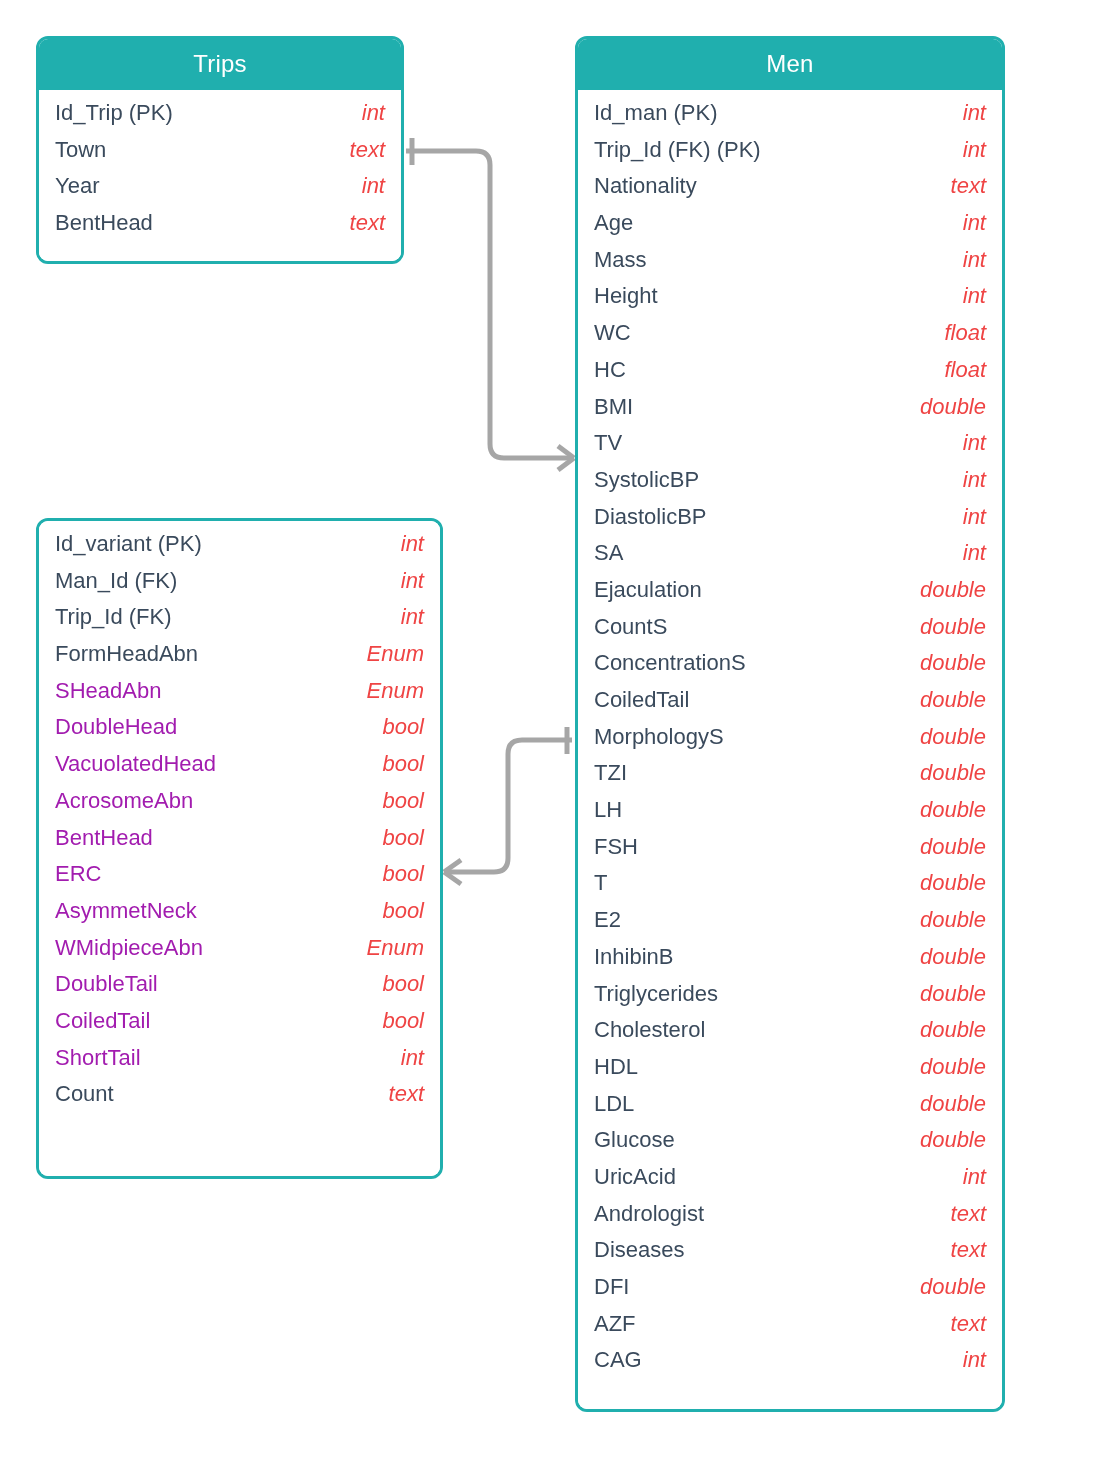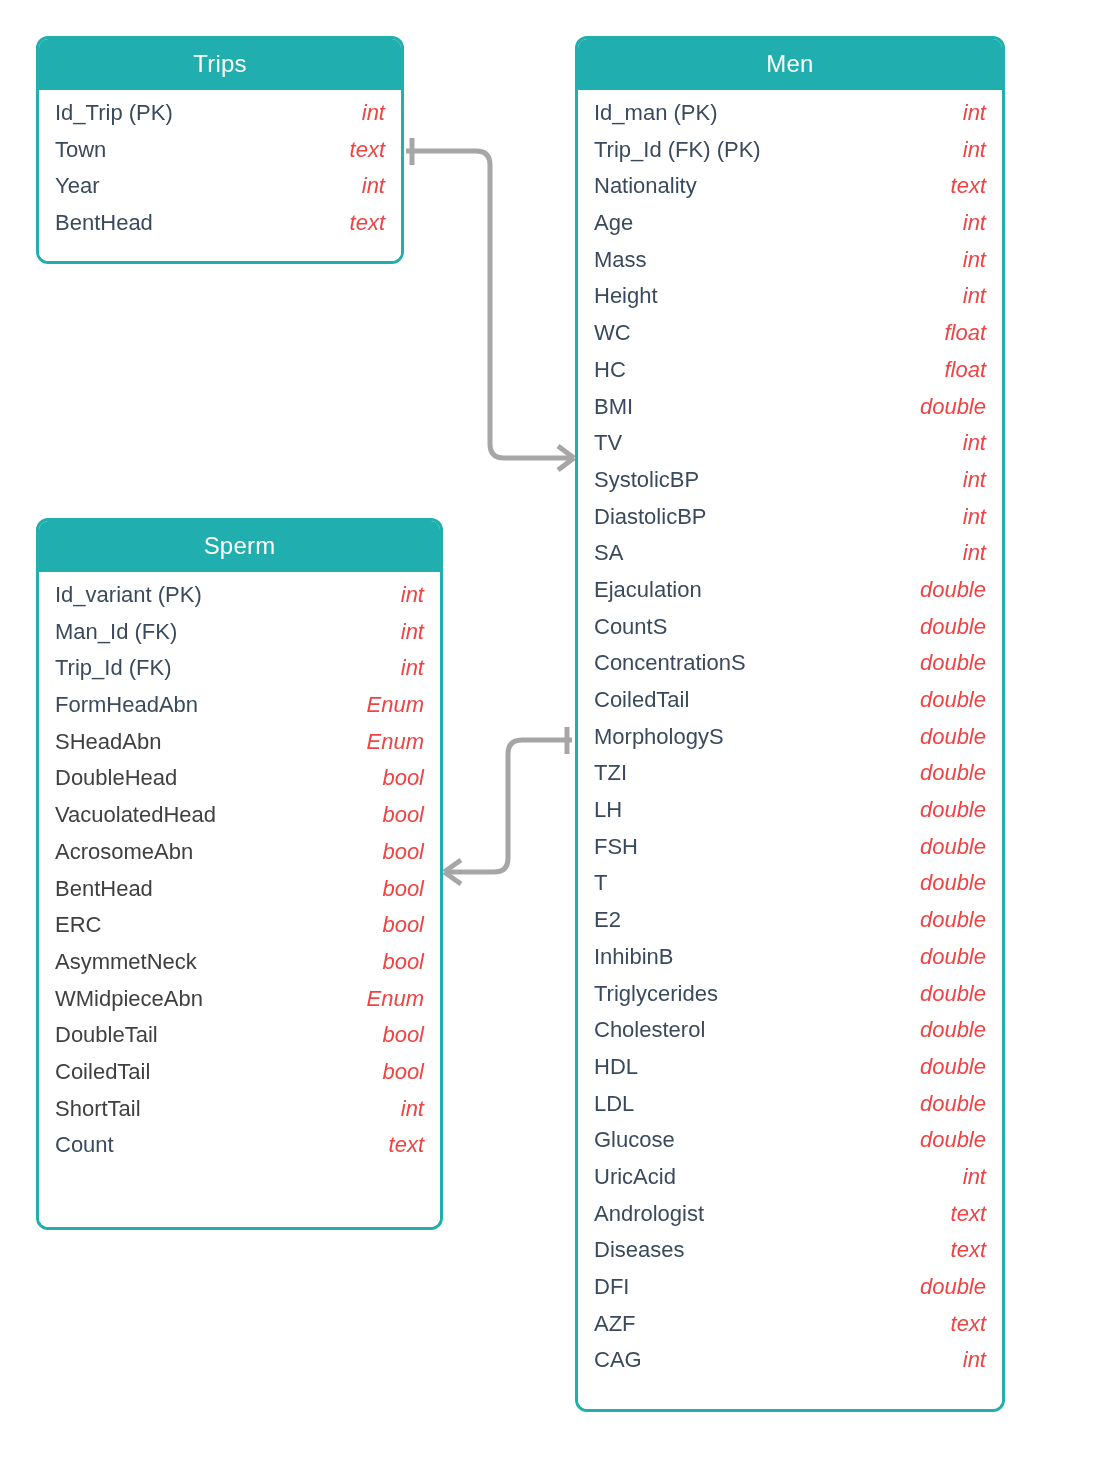--- a/index.html
+++ b/index.html
@@ -48,21 +48,21 @@
     color: #3a4a5c;
     white-space: nowrap;
   }
   .field-name {
     color: #3a4a5c;
   }
   .field-name.is-bold {
     font-weight: normal;
   }
   .field-name.is-highlight {
-    color: #404040;
+    color: #a21caf;
   }
   .field-type {
     color: #ef4444;
     padding-left: 24px;
     font-style: italic;
   }
 
   
   #entity-trips  { left: 36px;  top: 36px;  width: 368px; }
   #entity-sperm  { left: 36px;  top: 518px; width: 407px; }
@@ -124,21 +124,20 @@
         <span class="field-type">int</span>
       </div>
       <div class="field-row">
         <span class="field-name">BentHead</span>
         <span class="field-type">text</span>
       </div>
     </div>
 </div>
 
 <div class="entity" id="entity-sperm">
-  <div class="entity-header">Sperm</div>
   <div class="entity-body">
       <div class="field-row">
         <span class="field-name">Id_variant (PK)</span>
         <span class="field-type">int</span>
       </div>
       <div class="field-row">
         <span class="field-name">Man_Id (FK)</span>
         <span class="field-type">int</span>
       </div>
       <div class="field-row">

